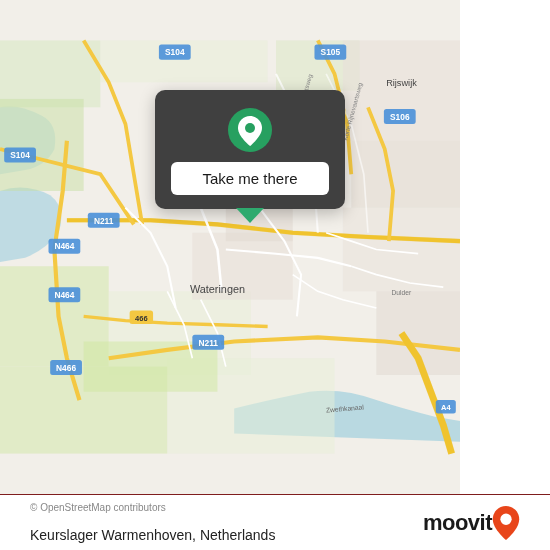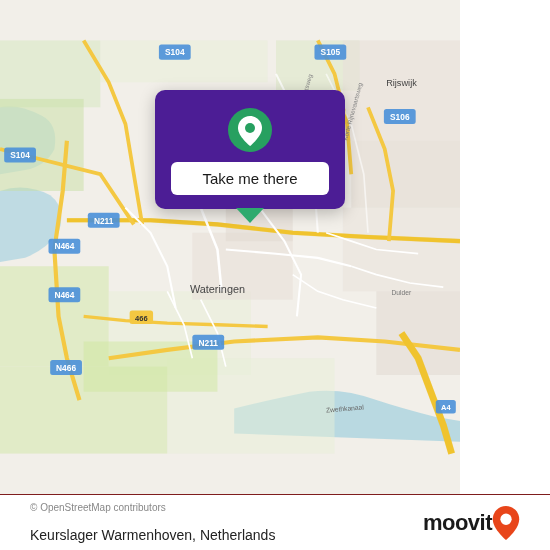--- a/index.html
+++ b/index.html
@@ -27,21 +27,21 @@
       position: absolute;
       top: 0; left: 0;
     }
 
     
     .popup-card {
       position: absolute;
       top: 90px;
       left: 155px;
       width: 190px;
-      background: #4c1d95;
+      background: #404040;
       border-radius: 10px;
       display: flex;
       flex-direction: column;
       align-items: center;
       padding: 18px 16px 14px 16px;
       box-shadow: 0 4px 16px rgba(0,0,0,0.25);
       z-index: 10;
     }
 
     .popup-card::after {

